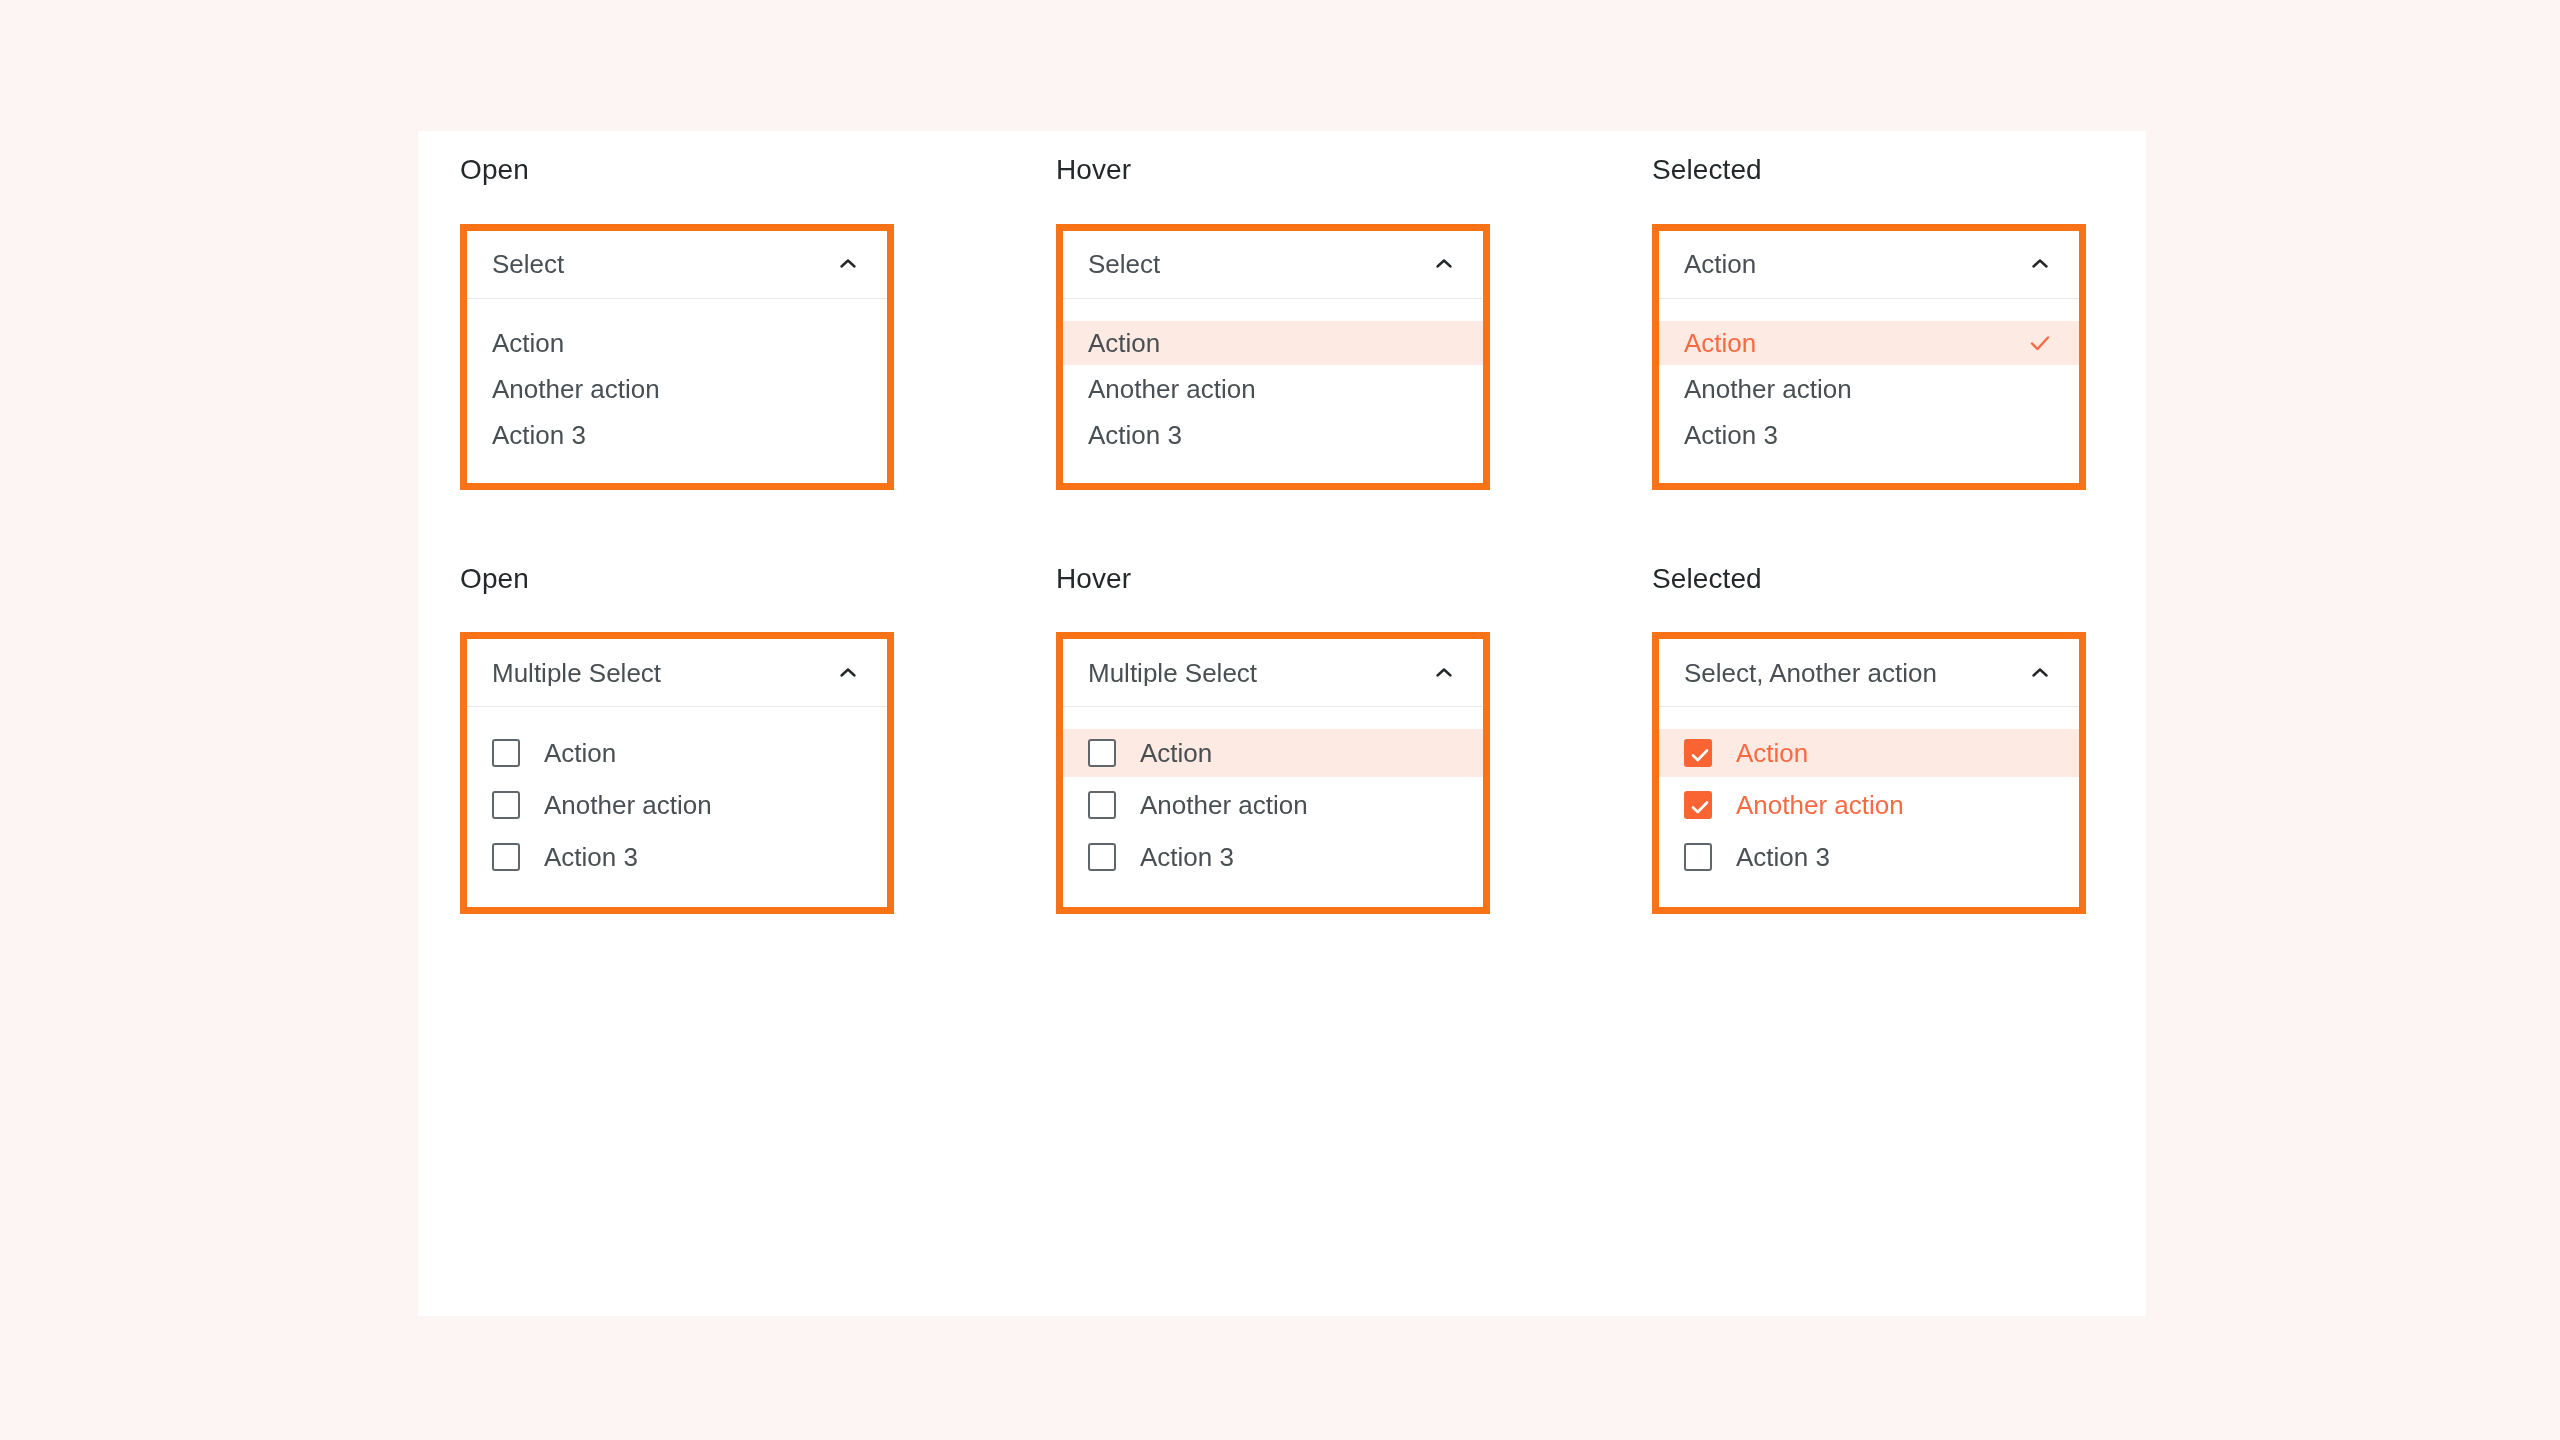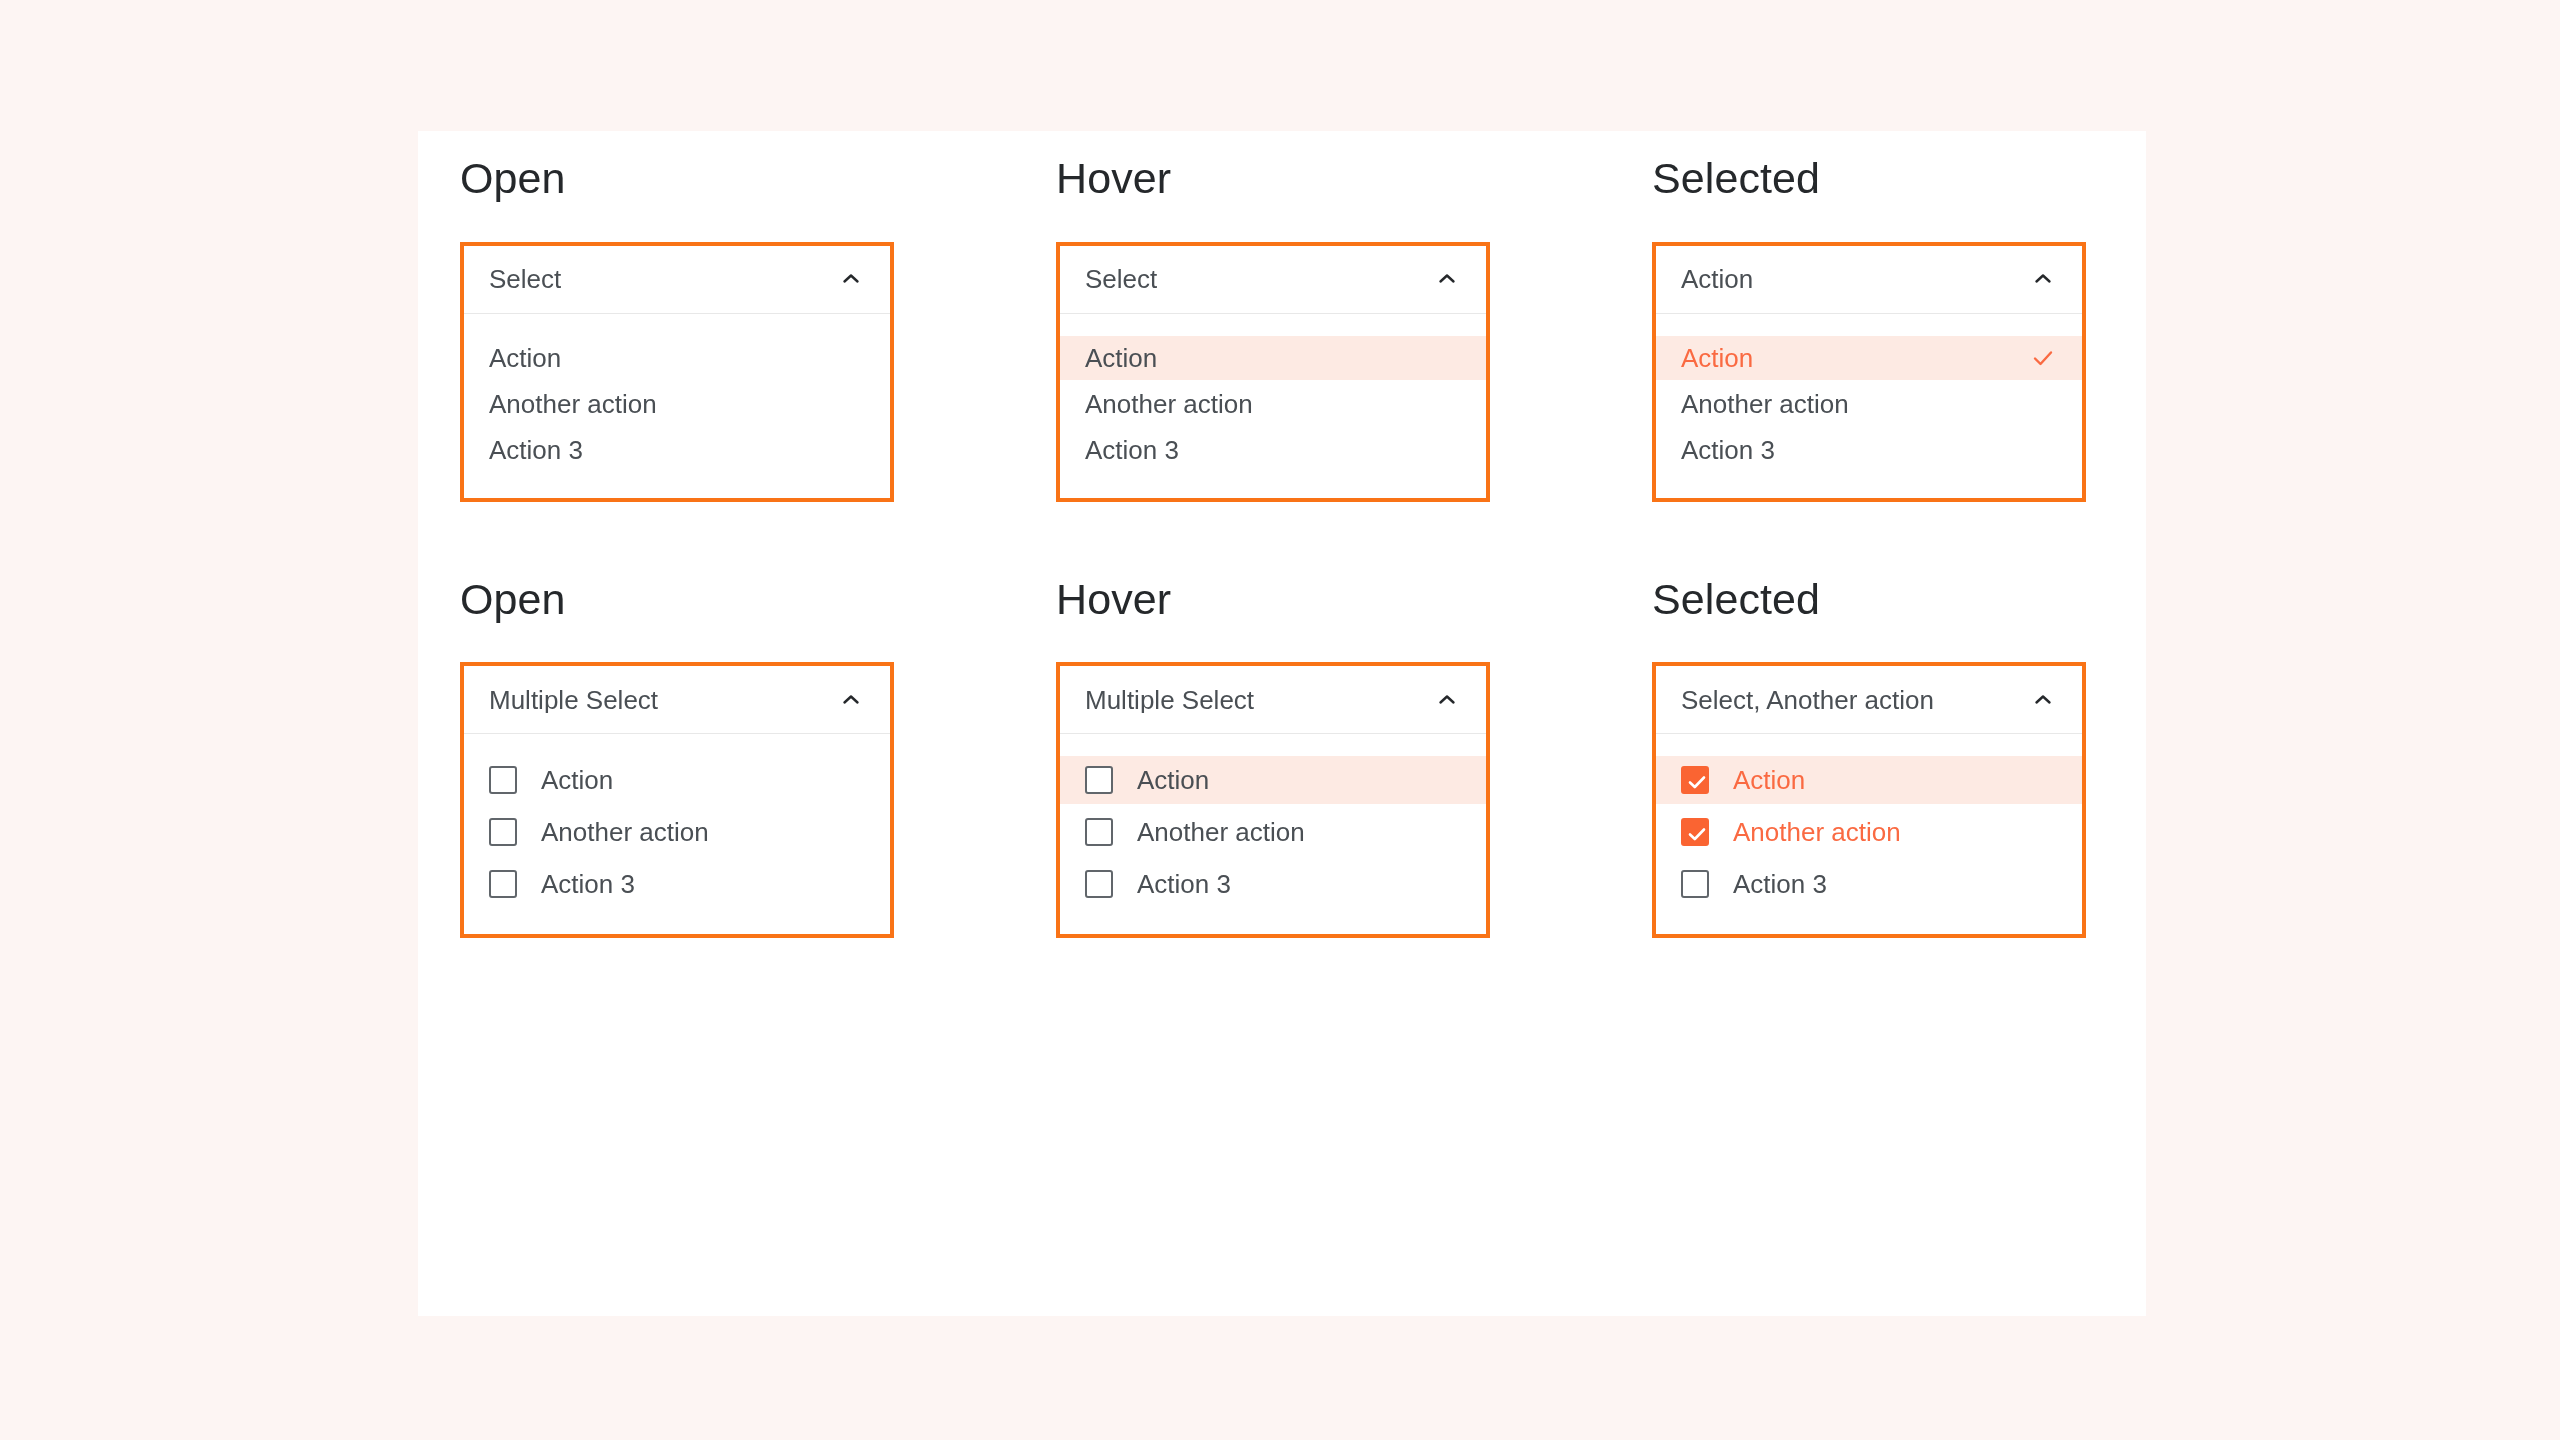--- a/index.html
+++ b/index.html
@@ -43,33 +43,33 @@
     grid-template-rows: auto auto;
     column-gap: 0px;
     row-gap: 72px;
   }
 
   .state-column {
     width: 596px;
   }
 
   .state-heading {
-    font-size: 43px;
+    font-size: 28px;
     font-weight: 400;
     color: #25282b;
     letter-spacing: 0.1px;
     line-height: 1.2;
     margin-bottom: 37px;
     white-space: nowrap;
   }
 
   
   .dropdown {
     width: 434px;
-    border: 4px solid #f97316;
+    border: 7px solid #f97316;
     background: #ffffff;
   }
 
   .dropdown-trigger {
     height: 68px;
     display: flex;
     align-items: center;
     justify-content: space-between;
     padding: 0 26px 0 25px;
     background: #ffffff;

